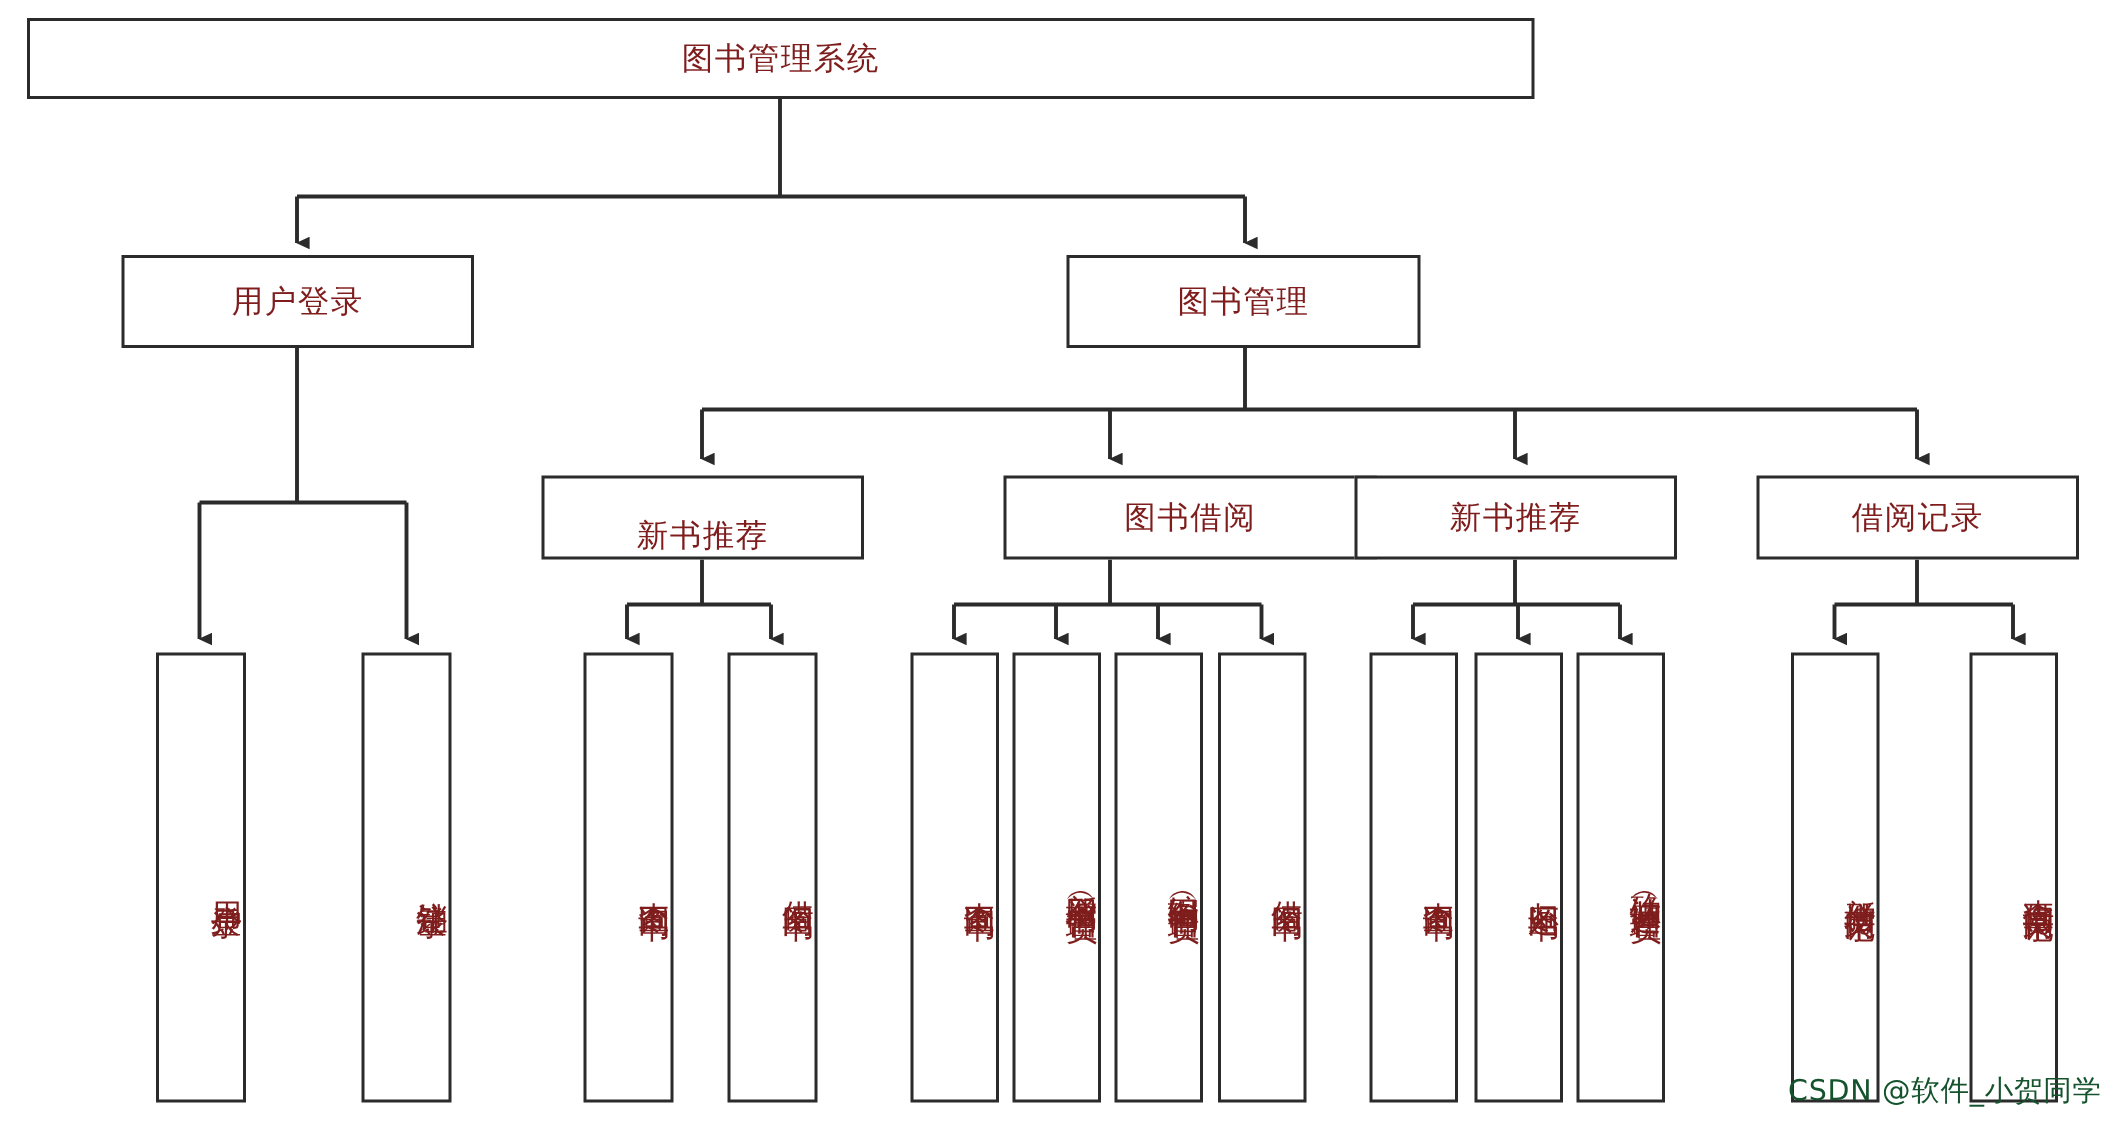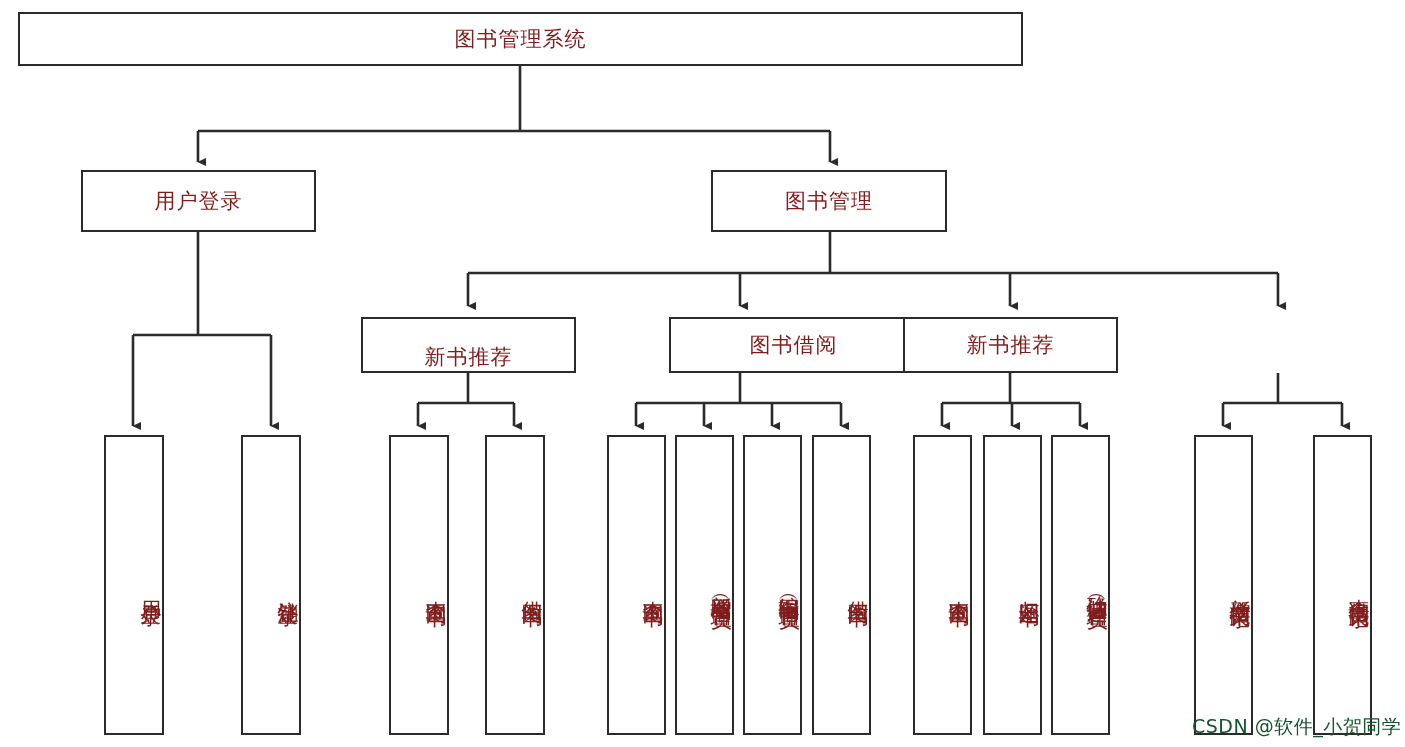--- a/index.html
+++ b/index.html
@@ -140,20 +140,23 @@
 
   <div class="node horizontal" style="left:361px; top:317px; width:215px; height:56px;align-items:flex-end;">
     <span class="node-label">新书推荐</span>
   </div>
   <div class="node horizontal" style="left:633px; top:317px; width:249px; height:56px;margin-left:36px;">
     <span class="node-label">图书借阅</span>
   </div>
   <div class="node horizontal" style="left:903px; top:317px; width:215px; height:56px;">
     <span class="node-label">新书推荐</span>
   </div>
+  <div class="node horizontal" style="left:1171px; top:317px; width:215px; height:56px;">
+    <span class="node-label">借阅记录</span>
+  </div>
 
   <div class="node vertical" style="left:104px; top:435px; width:60px; height:300px;">
     <span class="vlabel">用户登录</span>
   </div>
   <div class="node vertical" style="left:241px; top:435px; width:60px; height:300px;">
     <span class="vlabel">注销登录</span>
   </div>
 
   <div class="node vertical" style="left:389px; top:435px; width:60px; height:300px;">
     <span class="vlabel">查询图书</span>

